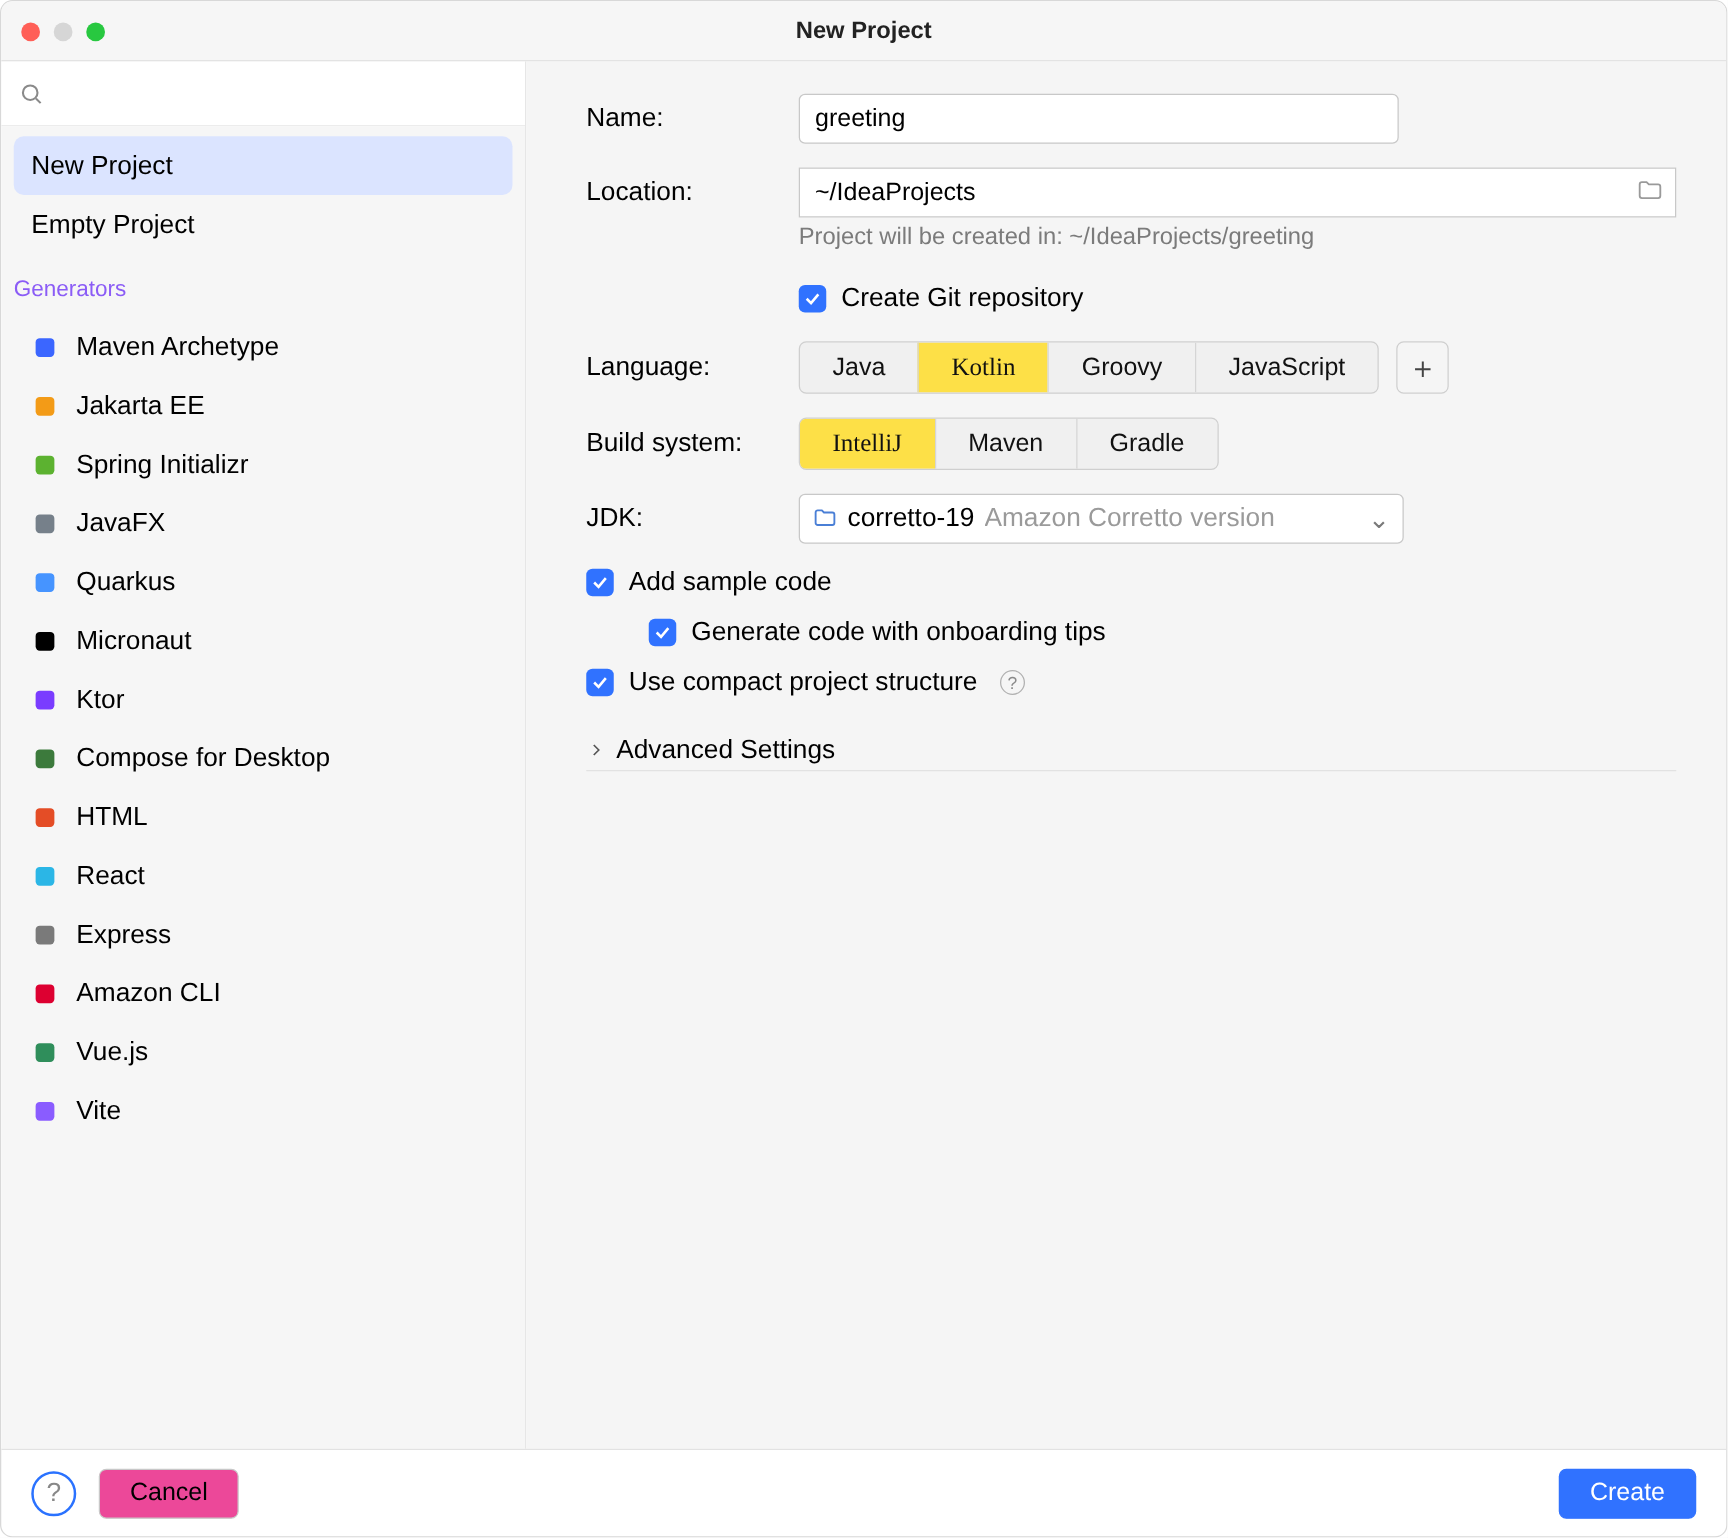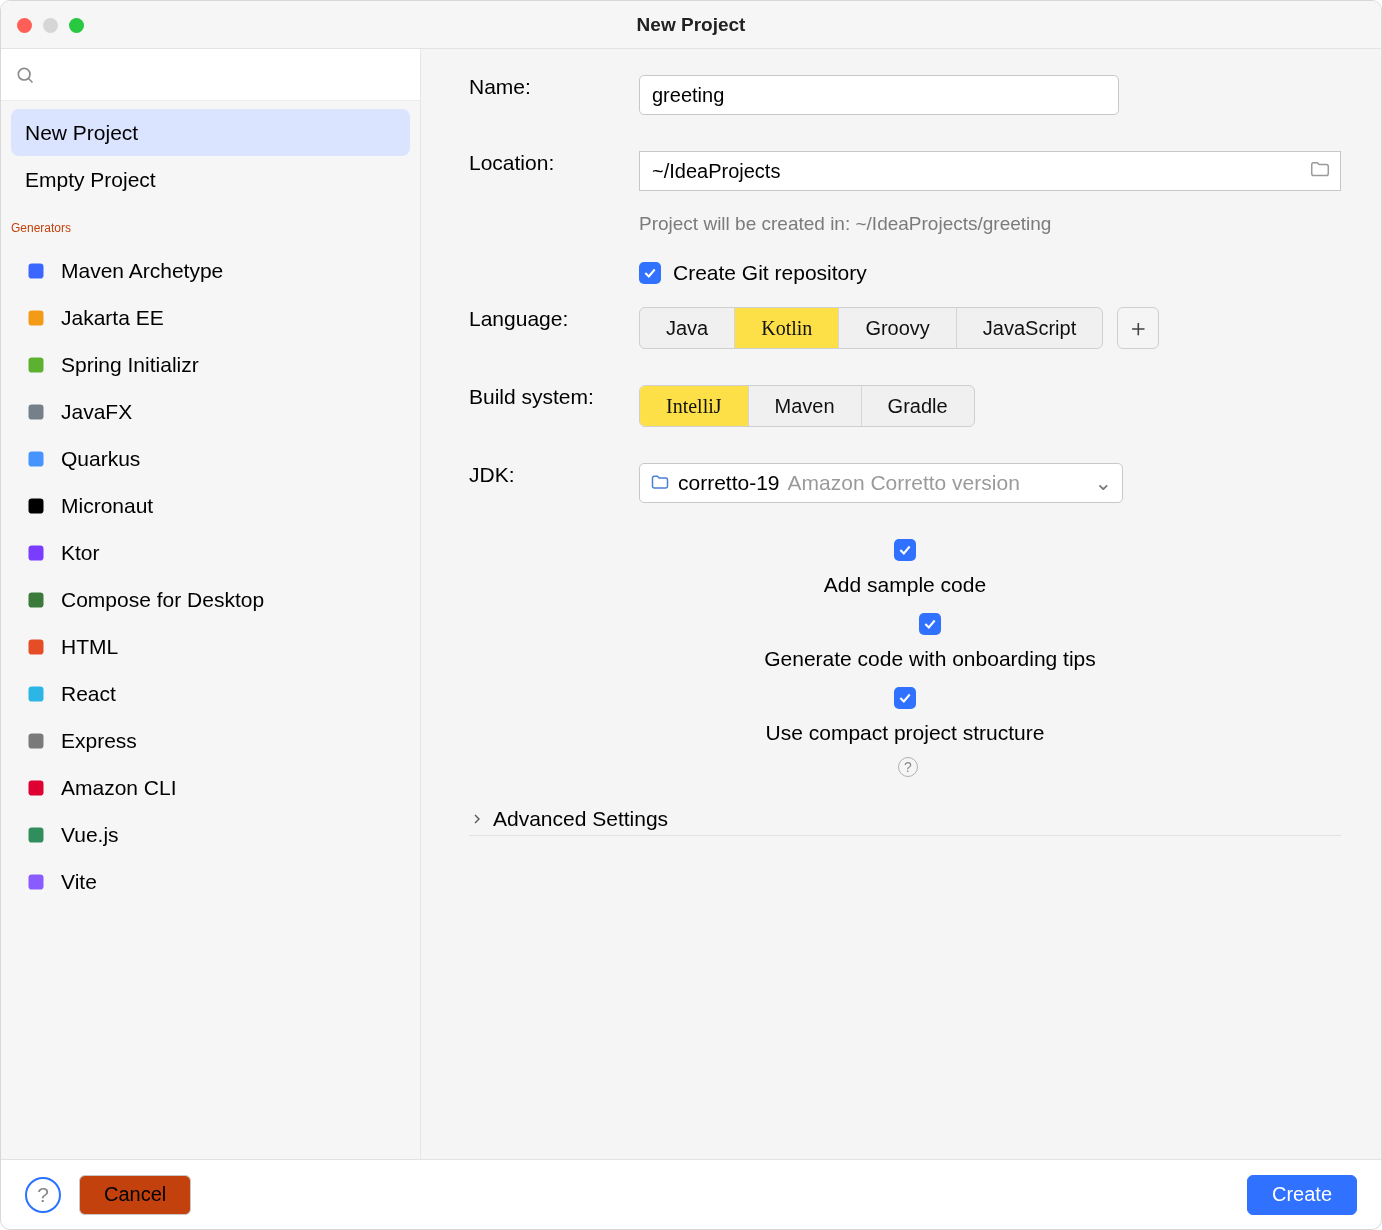--- a/index.html
+++ b/index.html
@@ -11,49 +11,49 @@
   .tl-close{background:#ff5f57;} .tl-min{background:#d6d6d6;} .tl-max{background:#28c840;}
   .title { font-weight:600; font-size:19px; color:#222;}
   .body { flex:1; display:flex; min-height:0; }
   .sidebar { width:420px; border-right:1px solid #e6e6e6; background:#fff; display:flex; flex-direction:column; }
   .search { height:52px; border-bottom:1px solid #ececec; display:flex; align-items:center; padding:0 14px; }
   .search svg { width:20px; height:20px; color:#8a8a8a; }
   .side-scroll{ flex:1; overflow:auto; background:#f6f6f6;}
   .side-group { padding:8px 10px 4px; }
   .side-item { display:flex; align-items:center; gap:14px; height:47px; border-radius:8px; padding:0 14px; cursor:default; font-size:21px;}
   .side-item.selected { background:#dbe4ff; }
-  .side-header { padding:14px 10px 4px 10px; font-size:12px; color:#c2410c; }
+  .side-header { padding:14px 10px 4px 10px; font-size:18px; color:#8b5cf6; }
   .gen-icon { width:22px; height:22px; display:flex; align-items:center; justify-content:center; }
   .main { flex:1; background:#f5f5f5; padding:26px 40px 0 48px; overflow:auto; }
-  .row { display:flex; align-items:flex-start; margin-bottom:36px; }
+  .row { display:flex; align-items:center; margin-bottom:19px; }
   .label { width:170px; font-size:21px; color:#000; }
   .text-input { height:40px; background:#fff; border:1px solid #c8c8c8; border-radius:5px; padding:0 12px; font-size:20px; width:480px; }
   .loc-wrap { flex:1; display:flex; align-items:center; position:relative; }
   .loc-input { flex:1; height:40px; background:#fff; border:1px solid #c8c8c8; border-radius:0; padding:0 46px 0 12px; font-size:20px; }
   .loc-folder { position:absolute; right:10px; top:8px; color:#9a9a9a; }
   .hint { margin-left:170px; color:#7b7b7b; font-size:19px; margin-top:-14px; margin-bottom:26px;}
   .check-row { display:flex; align-items:center; gap:12px; margin-left:170px; margin-bottom:22px;}
   .cbox { width:22px; height:22px; border-radius:5px; background:#3072ff; display:flex; align-items:center; justify-content:center;}
   .cbox svg{color:#fff;}
   .seg { display:inline-flex; background:#f0f0f0; border:1px solid #cfcfcf; border-radius:6px; overflow:hidden; }
   .seg button { border:none; background:transparent; padding:0 26px; height:40px; font-size:20px; cursor:pointer; color:#111; }
   .seg button + button { border-left:1px solid #d5d5d5; }
   .seg button.sel { background:#fde047;font-family:Liberation Serif, serif; }
   .plus-btn { width:42px;height:42px;margin-left:14px;border:1px solid #cfcfcf;border-radius:6px;background:#f5f5f5;display:flex;align-items:center;justify-content:center;font-size:24px;color:#444; }
   .jdk-select { display:flex; align-items:center; height:40px; border:1px solid #c8c8c8; border-radius:5px; background:#fff; padding:0 10px 0 10px; width:484px; gap:8px;}
   .jdk-select .fade{color:#9a9a9a; white-space:nowrap; overflow:hidden; text-overflow:ellipsis;}
   .jdk-select .chev{margin-left:auto;color:#7a7a7a;}
   .opts-block{margin-top:10px;}
-  .opt{display:flex;align-items:center;gap:12px;margin-bottom:16px;flex-direction:column;}
+  .opt{display:flex;align-items:center;gap:12px;margin-bottom:16px;}
   .opt.sub{margin-left:50px;}
   .q-icon{width:20px;height:20px;border:1.5px solid #b0b0b0;border-radius:50%;display:inline-flex;align-items:center;justify-content:center;font-size:14px;color:#8a8a8a;margin-left:6px;}
   .adv { display:flex; align-items:center; gap:8px; margin-top:30px; color:#000; padding-bottom:4px; border-bottom:1px solid #e2e2e2; width:100%;}
   .footer { height:70px; border-top:1px solid #e2e2e2; display:flex; align-items:center; padding:0 24px; }
   .help-circle{width:36px;height:36px;border:2.5px solid #2a72ff;border-radius:50%;display:flex;align-items:center;justify-content:center;color:#888;}
-  .btn { height:40px; padding:0 24px; border-radius:6px; border:1px solid #c8c8c8; background:#c2410c; font-size:20px; }
+  .btn { height:40px; padding:0 24px; border-radius:6px; border:1px solid #c8c8c8; background:#ec4899; font-size:20px; }
   .btn.primary { background:#3072ff; color:#fff; border-color:#3072ff; margin-left:auto;}
   .btn.cancel { margin-left:18px; }
 </style>
 </head>
 <body>
 
 <div class="window">
   <div class="titlebar">
     <div class="traffic">
       <span class="tl-close"></span>

